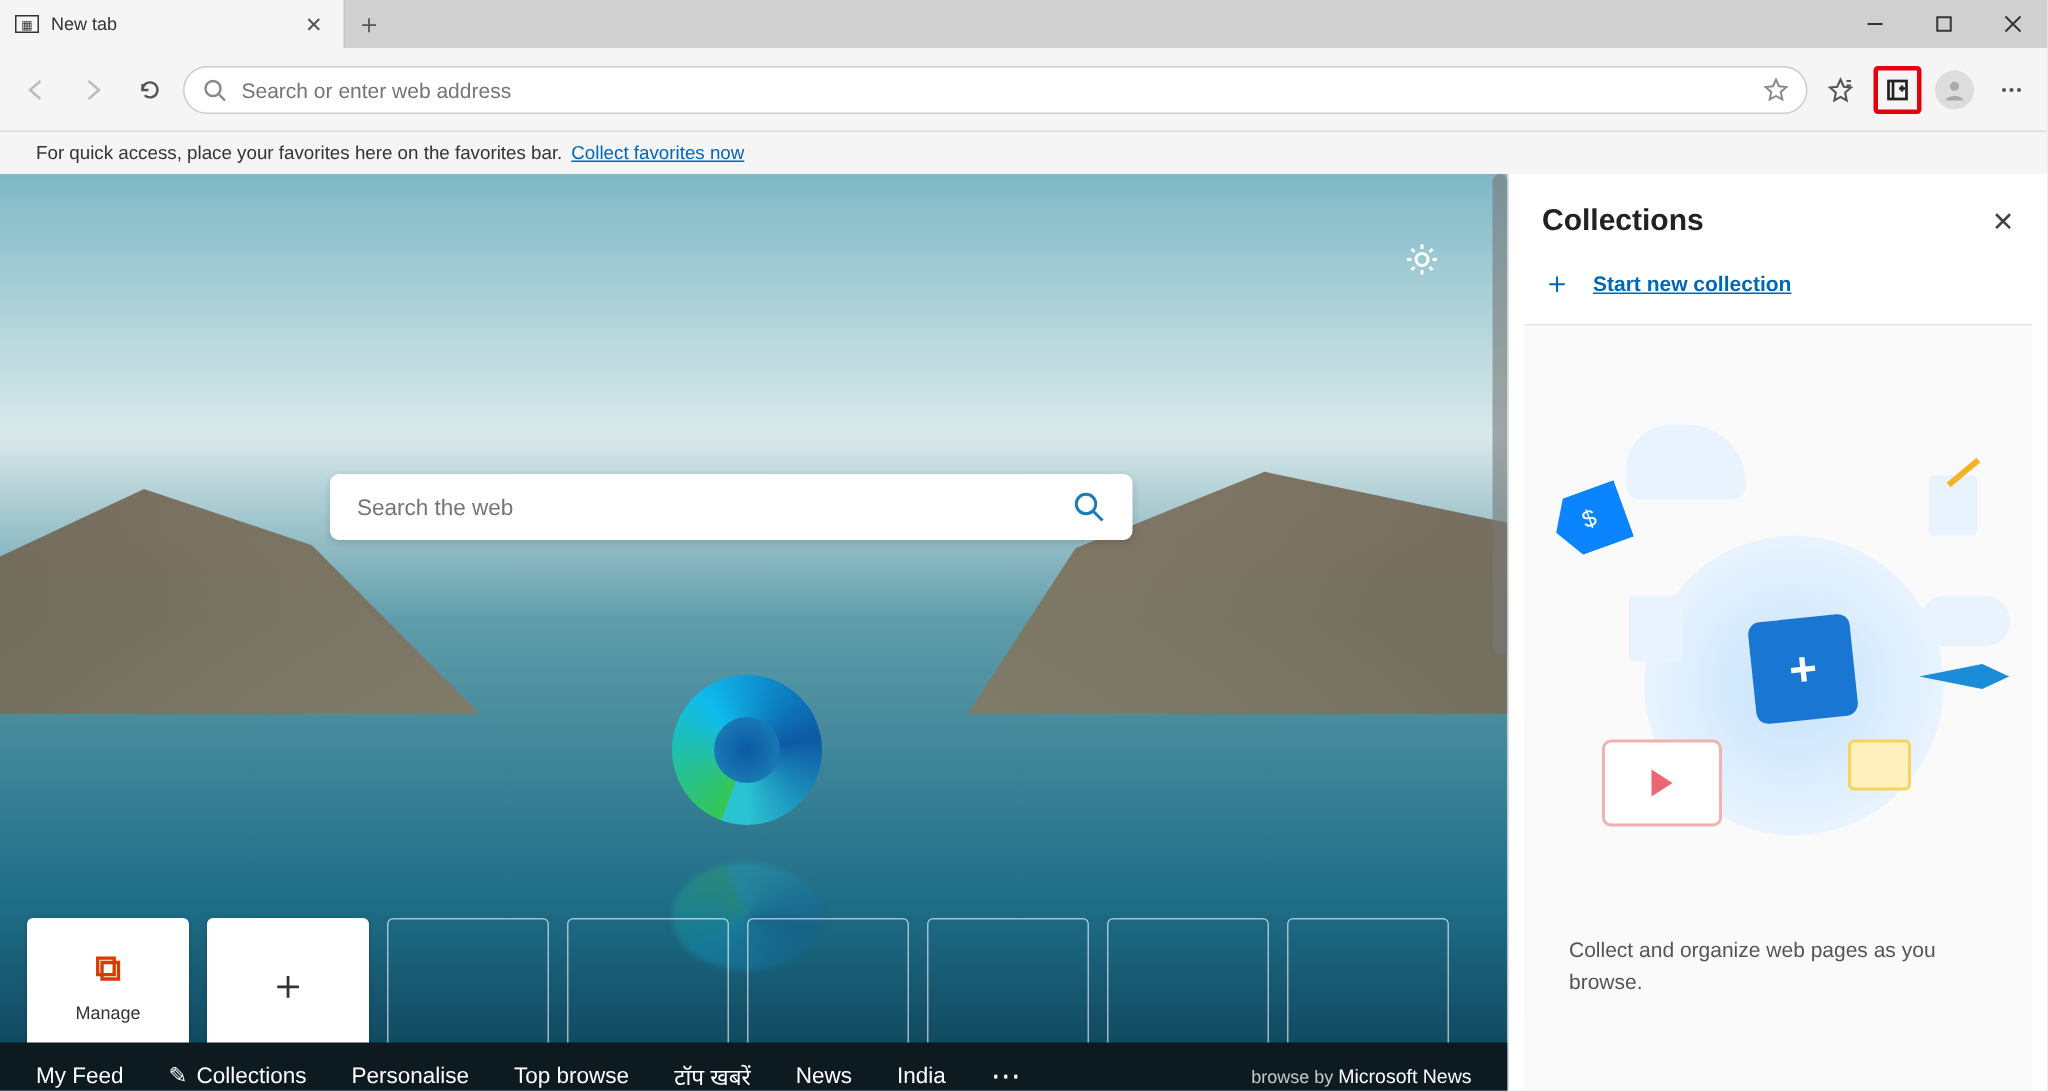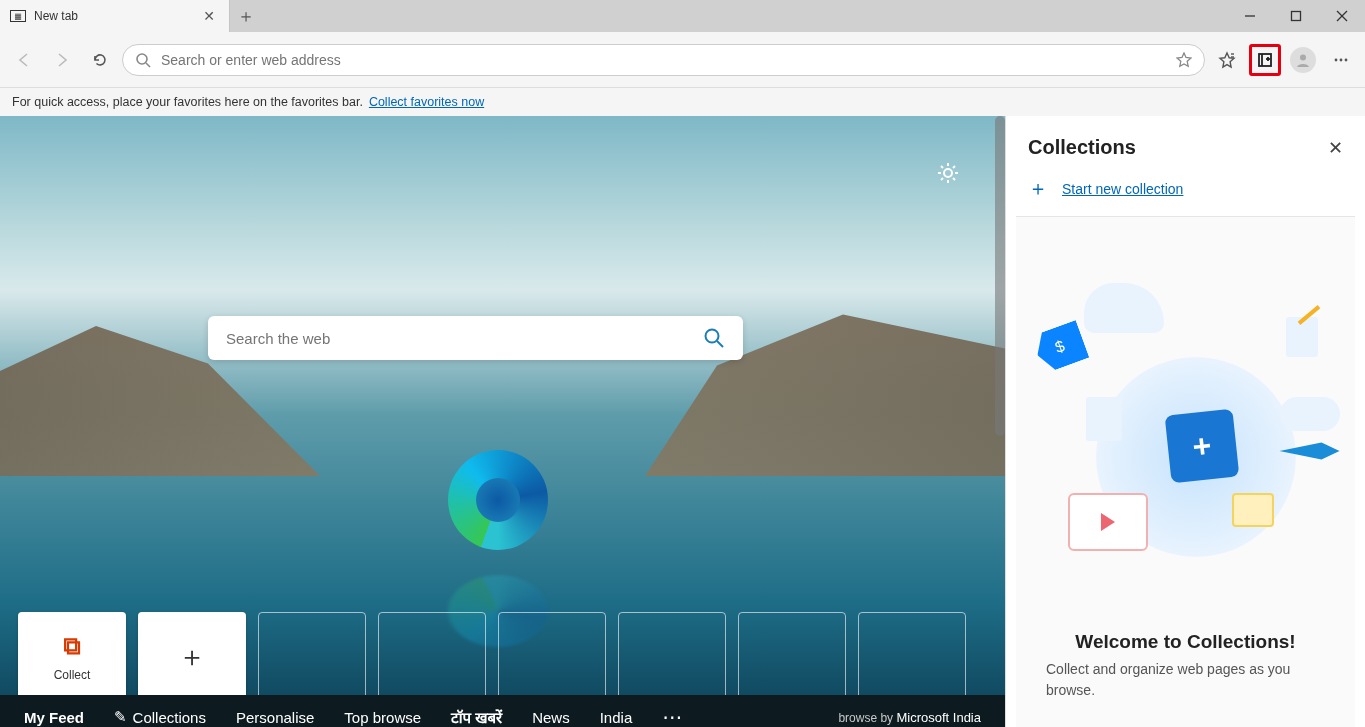--- a/index.html
+++ b/index.html
@@ -18,66 +18,66 @@
 .toolbar { height:56px; background:#f5f5f5; display:flex; align-items:center; padding:0 8px; gap:6px; border-bottom:1px solid #ddd; }
 .tb-btn { width:32px; height:32px; display:flex; align-items:center; justify-content:center; color:#555; border-radius:2px; }
 .tb-btn.disabled { color:#bbb; }
 .addr { flex:1; height:32px; background:#fff; border:1px solid #ccc; border-radius:16px; display:flex; align-items:center; padding:0 12px; gap:10px; }
 .addr input { border:none; outline:none; flex:1; font-size:14px; color:#666; }
 .addr .star-right { color:#888; }
 .collections-btn { border:3px solid #e6000f; border-radius:3px; padding:1px; }
 .avatar { width:26px; height:26px; background:#ddd; border-radius:50%; display:flex; align-items:center; justify-content:center; }
 
 
-.favbar { height:28px; background:#f5f5f5; display:flex; align-items:center; padding:0 12px; font-size:12.5px; color:#333; }
+.favbar { height:28px; background:#f5f5f5; display:flex; align-items:center; padding:0 24px; font-size:12.5px; color:#333; }
 .favbar a { color:#0067b8; text-decoration:underline; margin-left:6px; }
 
 
 .main { display:flex; height:623px; }
 .ntp { flex:1; position:relative; overflow:hidden; }
 .ntp-bg { position:absolute; inset:0; background:
   linear-gradient(180deg, #7fb8c7 0%, #b9d9dd 18%, #d9e9eb 28%, #5e9caa 48%, #1e6d87 78%, #0a3a4f 100%);
 }
 .mountain-left { position:absolute; left:0; top:210px; width:320px; height:150px; background:linear-gradient(160deg,#6b5b48,#8a7860); clip-path:polygon(0 100%, 0 30%, 30% 0, 65% 25%, 100% 100%); opacity:.85; }
 .mountain-right { position:absolute; right:0; top:190px; width:360px; height:170px; background:linear-gradient(200deg,#6b5b48,#8a7860); clip-path:polygon(0 100%, 20% 35%, 55% 5%, 100% 25%, 100% 100%); opacity:.85; }
 .ntp-scroll { position:absolute; right:0; top:0; width:10px; height:320px; background:rgba(120,120,120,.6); border-radius:5px; }
 .ntp-gear { position:absolute; right:46px; top:46px; color:#fff; font-size:22px; }
 
-.websearch { position:absolute; left:208px; top:200px; width:535px; height:44px; background:#fff; border-radius:6px; display:flex; align-items:center; padding:16px 18px; box-shadow:0 2px 6px rgba(0,0,0,.15); }
+.websearch { position:absolute; left:220px; top:200px; width:535px; height:44px; background:#fff; border-radius:6px; display:flex; align-items:center; padding:16px 18px; box-shadow:0 2px 6px rgba(0,0,0,.15); }
 .websearch input { border:none; outline:none; flex:1; font-size:15px; color:#666; }
 .websearch .mag { color:#1a7db6; font-size:20px; }
 
 
 .edge-logo { position:absolute; left:448px; top:334px; width:100px; height:100px; }
 .edge-swirl { width:100px; height:100px; border-radius:50%; background:conic-gradient(from 200deg,#36c752 0deg,#0fbbee 120deg,#0c59a4 240deg,#2bc3d2 340deg); position:relative; }
 .edge-swirl::after { content:""; position:absolute; left:28px; top:28px; width:44px; height:44px; background:radial-gradient(circle,#0c59a4 0%,#1a7db6 80%); border-radius:50%; }
 .edge-reflection { position:absolute; left:448px; top:450px; width:100px; height:90px; background:conic-gradient(from 200deg,#36c752 0deg,#0fbbee 120deg,#0c59a4 240deg,#2bc3d2 340deg); border-radius:50%; opacity:.25; transform:scaleY(-.8); filter:blur(2px); }
 
 
 .topsites { position:absolute; left:18px; top:496px; display:flex; gap:12px; }
 .site-tile { width:108px; height:90px; border:1px solid rgba(255,255,255,.6); border-radius:4px; display:flex; flex-direction:column; align-items:center; justify-content:center; font-size:12px; color:#333; gap:8px; }
 .site-tile.filled { background:#fff; box-shadow:0 1px 3px rgba(0,0,0,.2); }
 .office-glyph { color:#d83b01; font-size:24px; font-weight:bold; }
 .plus-glyph { font-size:28px; color:#333; font-weight:200; }
 
 
 .feedbar { position:absolute; left:0; right:0; bottom:0; height:44px; background:#0d1a20; display:flex; align-items:center; padding:0 24px; gap:30px; color:#fff; font-size:15px; }
-.feedbar .bold { font-weight:700; }
+.feedbar .bold { font-weight:400; }
 .feedbar .pers { display:flex; align-items:center; gap:6px; }
 .feedbar .more { font-size:20px; }
 .feedbar .pwr { margin-left:auto; font-size:12px; color:#c8c8c8; }
 .feedbar .pwr b { color:#fff; font-weight:500; font-size:13px; }
 
 
 .panel { width:360px; background:#ffffff; border-left:1px solid #ddd; display:flex; flex-direction:column; }
 .panel-head { display:flex; align-items:center; padding:20px 22px 10px; }
 .panel-head h2 { font-size:20px; font-weight:600; color:#222; }
 .panel-head .close { margin-left:auto; font-size:18px; color:#444; }
 .panel-newlink { display:flex; align-items:center; color:#0067b8; padding:6px 22px 14px; font-size:14px; gap:14px; }
-.panel-newlink span.u { text-decoration:underline; }
+.panel-newlink span.u { text-decoration:underline;font-weight:bold; }
 .panel-newlink .plus { font-size:20px; }
 .panel-body { flex:1; background:#fafafa; border-top:1px solid #e5e5e5; margin:0 10px; display:flex; flex-direction:column; align-items:center; }
 .illus { width:320px; height:340px; position:relative; margin-top:60px; }
 .circle-big { position:absolute; left:70px; top:80px; width:200px; height:200px; background:radial-gradient(circle,#c6e3fc 0%,#e8f3fe 70%,transparent 72%); border-radius:50%; }
 .tile-blue { position:absolute; left:142px; top:135px; width:68px; height:68px; background:#1976d2; border-radius:8px; transform:rotate(-6deg); display:flex; align-items:center; justify-content:center; color:#fff; font-size:32px; font-weight:bold; }
 .tag-blue { position:absolute; left:10px; top:50px; width:48px; height:40px; background:#0a84ff; clip-path:polygon(0 50%,25% 0,100% 0,100% 100%,25% 100%); transform:rotate(-20deg); color:#fff; display:flex; align-items:center; justify-content:center; font-size:16px; }
 .shoe { position:absolute; left:58px; top:6px; width:80px; height:50px; background:#e8f3fe; border-radius:30px 40px 10px 10px; }
 .note { position:absolute; right:28px; top:40px; width:32px; height:40px; background:#e8f3fe; border-radius:3px; }
 .pencil { position:absolute; right:24px; top:36px; width:26px; height:4px; background:#f5b225; transform:rotate(-40deg); }
 .doc { position:absolute; left:60px; top:120px; width:36px; height:44px; background:#e8f3fe; border-radius:3px; }
@@ -223,21 +223,21 @@
     </div>
 
     <div class="edge-logo">
         <div class="edge-swirl"></div>
       </div>
     <div class="edge-reflection"></div>
 
     <div class="topsites">
       <div class="site-tile filled">
         <span class="office-glyph">⧉</span>
-        <span>Collect</span>
+        <span>Manage</span>
       </div>
       <div class="site-tile filled">
         <span class="plus-glyph">＋</span>
       </div>
       <div class="site-tile"></div>
       <div class="site-tile"></div>
       <div class="site-tile"></div>
       <div class="site-tile"></div>
       <div class="site-tile"></div>
       <div class="site-tile"></div>
@@ -250,21 +250,21 @@
         <span>Collections</span>
       </span>
       <span>Personalise</span>
       <span>Top browse</span>
       <span class="bold">टॉप खबरें</span>
       <span>News</span>
       <span>India</span>
       <span class="more">⋯</span>
       <span class="pwr">
         <span>browse by</span>
-        <b>Microsoft India</b>
+        <b>Microsoft News</b>
       </span>
     </div>
   </div>
 
   <div class="panel">
     <div class="panel-head">
       <h2>Collections</h2>
       <span class="close">✕</span>
     </div>
     <div class="panel-newlink">
@@ -280,18 +280,17 @@
         <div class="pencil"></div>
         <div class="doc"></div>
         <div class="cloud"></div>
         <div class="plane"></div>
         <div class="tile-blue">+</div>
         <div class="pic"></div>
         <div class="tv">
             <div class="play"></div>
           </div>
       </div>
-      <div class="welcome-h">Welcome to Collections!</div>
       <div class="welcome-p">Collect and organize web pages as you browse.</div>
     </div>
   </div>
 
 </div>
 
 </body></html>

